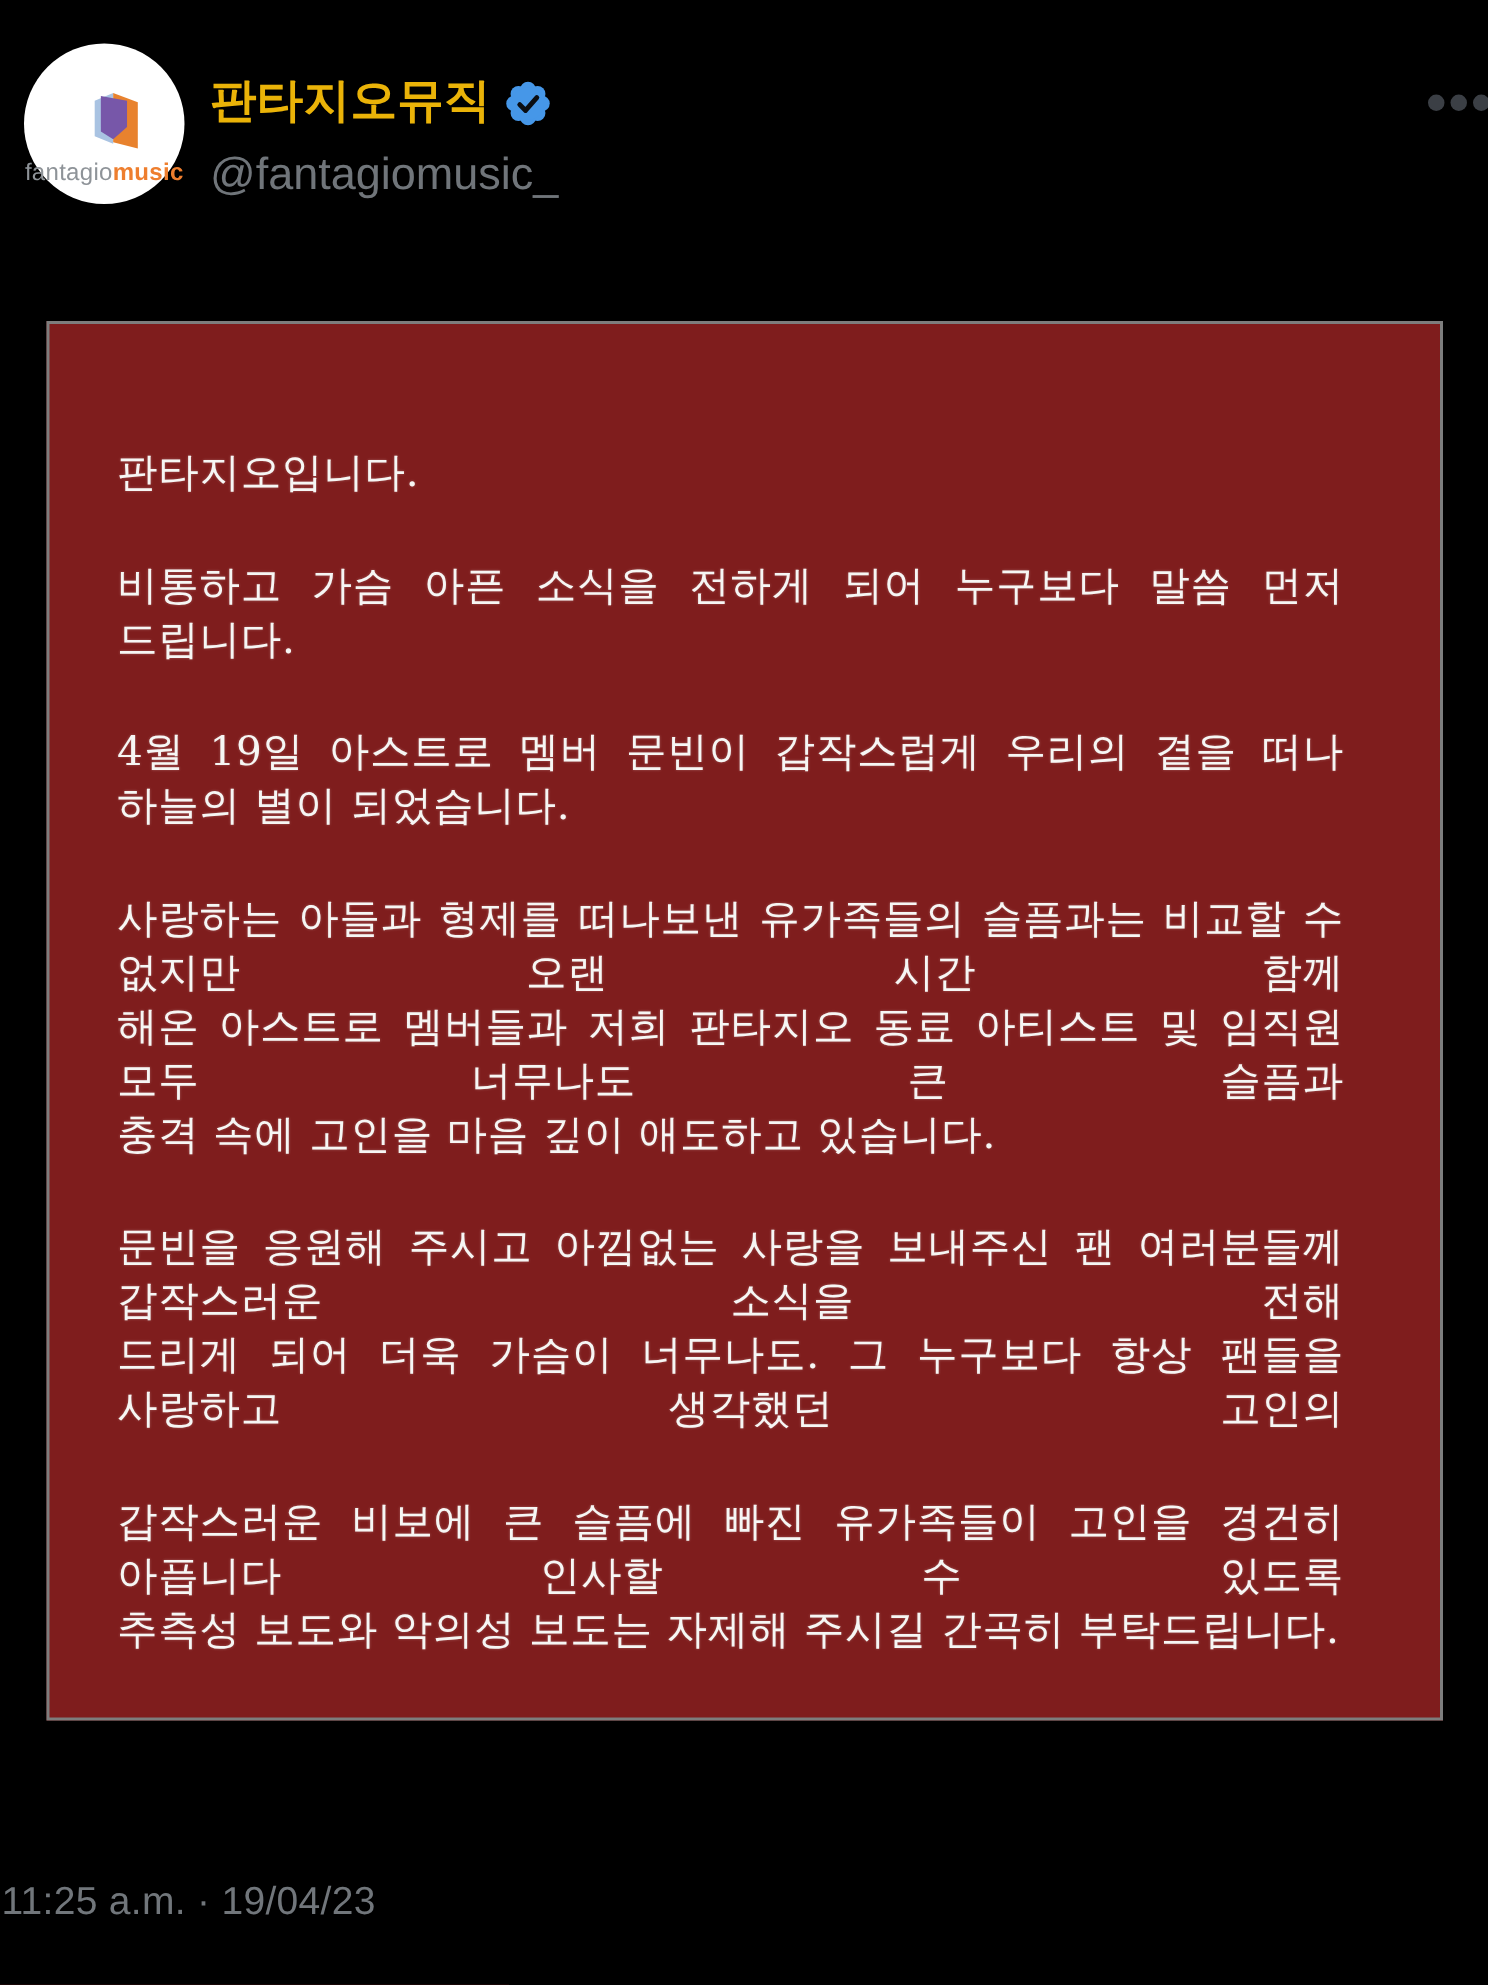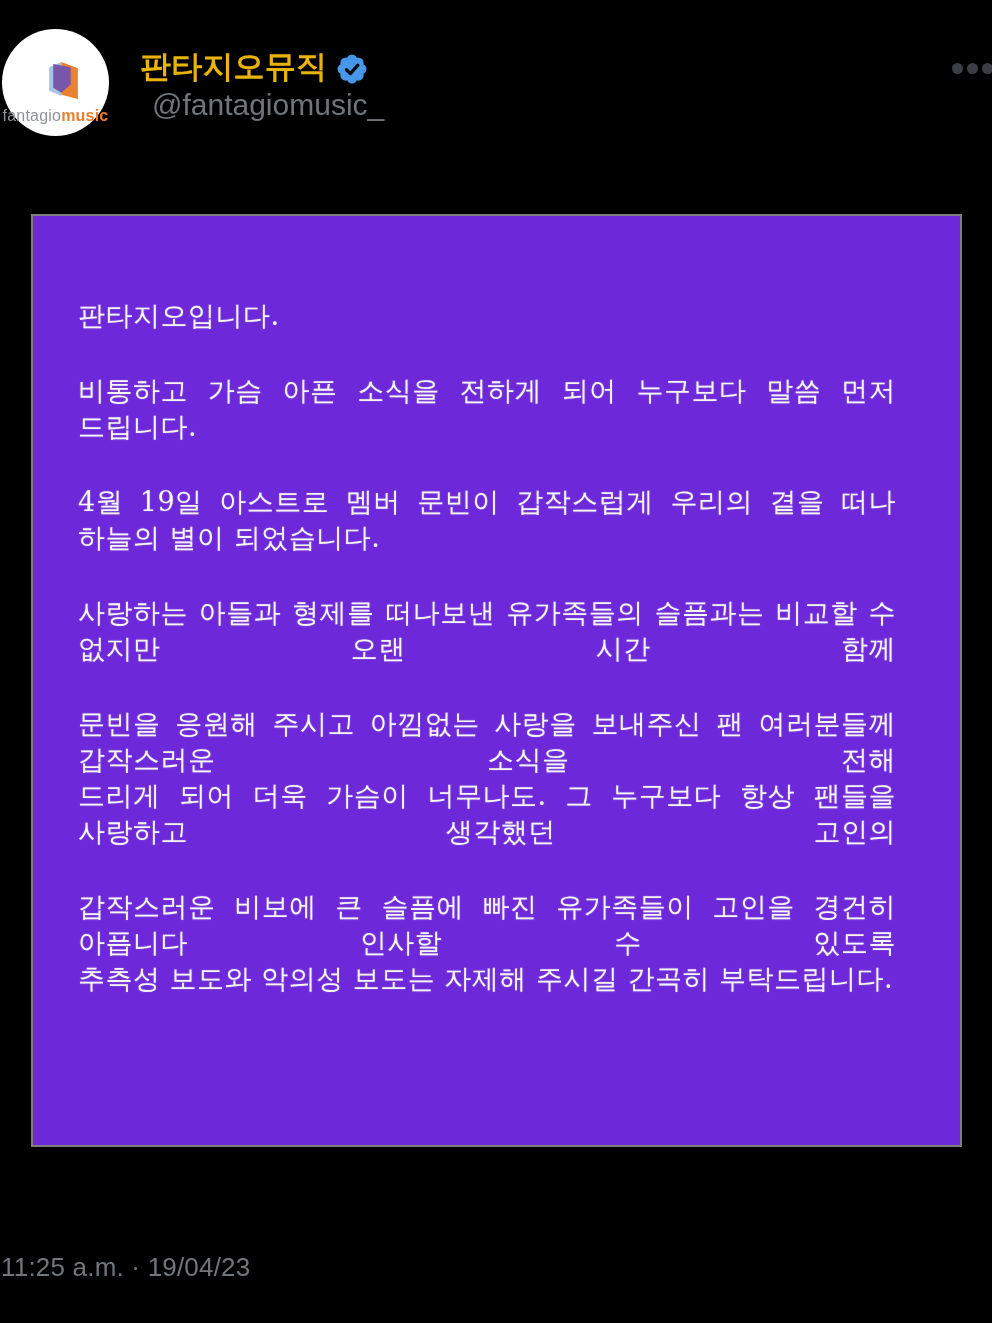--- a/index.html
+++ b/index.html
@@ -7,21 +7,21 @@
   .screen {
     position:relative;
     width:992px; height:1323px;
     background:#000;
     overflow:hidden;
     font-family:"Liberation Sans", sans-serif;
   }
 
   
   .avatar {
-    position:absolute; left:2px; top:29px;
+    position:absolute; left:16px; top:29px;
     width:107px; height:107px;
     border-radius:50%;
     background:#ffffff;
   }
   .logo-mark { position:absolute; left:46px; top:32px; }
   .brand-row {
     position:absolute; left:0; top:78px; width:100%;
     text-align:center;
     font-size:16px; letter-spacing:.2px;
     font-family:"Liberation Sans", sans-serif;
@@ -32,38 +32,38 @@
   .name-row {
     position:absolute; left:140px; top:46px;
     display:flex; align-items:center; gap:10px;
   }
   .display-name {
     color:#eab308; font-size:31px; font-weight:700; letter-spacing:.2px;
   }
   .verified { width:30px; height:30px; margin-top:3px; }
 
   .handle {
-    position:absolute; left:140px; top:88px;
-    color:#70757a; font-size:30px; font-weight:400;margin-left:12px;
+    position:absolute; left:140px; top:100px;
+    color:#70757a; font-size:30px; font-weight:400;
   }
 
   .more-menu {
     position:absolute; left:952px; top:63px;
     display:flex; gap:4px;
   }
   .more-menu .dot {
     width:11px; height:11px; border-radius:50%;
     background:#3b3f45;
   }
 
   
   .statement-box {
     position:absolute; left:31px; top:214px;
     width:931px; height:933px;
-    background:#6d28d9;
+    background:#7f1d1d;
     border:2px solid #7d7d7d;
     padding:82px 64px 0 45px;
     overflow:hidden;
   }
   .stmt-paragraph {
     margin-bottom:39px;
     color:#f6f6f4;
     font-family:"DejaVu Serif", serif;
     font-size:27px;
     line-height:36px;
@@ -128,20 +128,22 @@
         <div class="stmt-line last">판타지오입니다.</div>
       </div>
       <div class="stmt-paragraph">
         <div class="stmt-line last">비통하고 가슴 아픈 소식을 전하게 되어 누구보다 말씀 먼저 드립니다.</div>
       </div>
       <div class="stmt-paragraph">
         <div class="stmt-line last">4월 19일 아스트로 멤버 문빈이 갑작스럽게 우리의 곁을 떠나 하늘의 별이 되었습니다.</div>
       </div>
       <div class="stmt-paragraph">
         <div class="stmt-line">사랑하는 아들과 형제를 떠나보낸 유가족들의 슬픔과는 비교할 수 없지만 오랜 시간 함께</div>
+        <div class="stmt-line">해온 아스트로 멤버들과 저희 판타지오 동료 아티스트 및 임직원 모두 너무나도 큰 슬픔과</div>
+        <div class="stmt-line last">충격 속에 고인을 마음 깊이 애도하고 있습니다.</div>
       </div>
       <div class="stmt-paragraph">
         <div class="stmt-line">문빈을 응원해 주시고 아낌없는 사랑을 보내주신 팬 여러분들께 갑작스러운 소식을 전해</div>
         <div class="stmt-line">드리게 되어 더욱 가슴이 너무나도. 그 누구보다 항상 팬들을 사랑하고 생각했던 고인의</div>
       </div>
       <div class="stmt-paragraph">
         <div class="stmt-line">갑작스러운 비보에 큰 슬픔에 빠진 유가족들이 고인을 경건히 아픕니다 인사할 수 있도록</div>
         <div class="stmt-line last">추측성 보도와 악의성 보도는 자제해 주시길 간곡히 부탁드립니다.</div>
       </div>
     </div>

